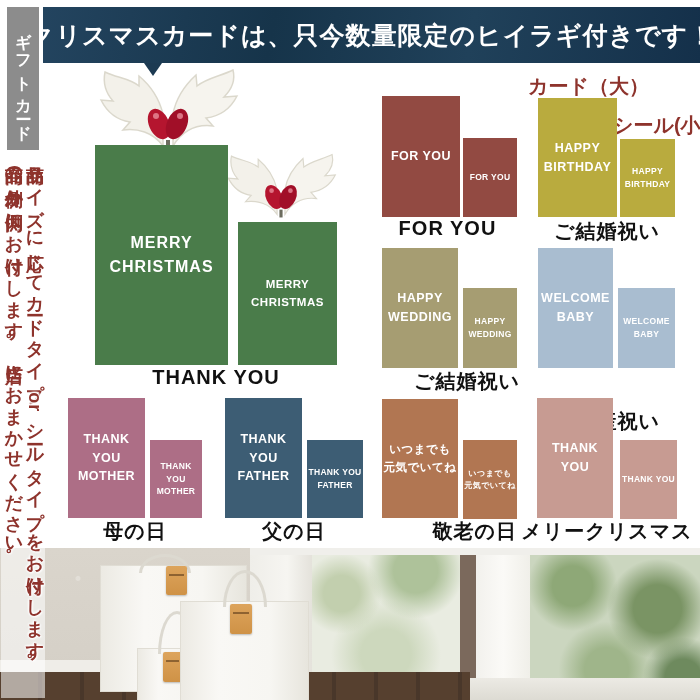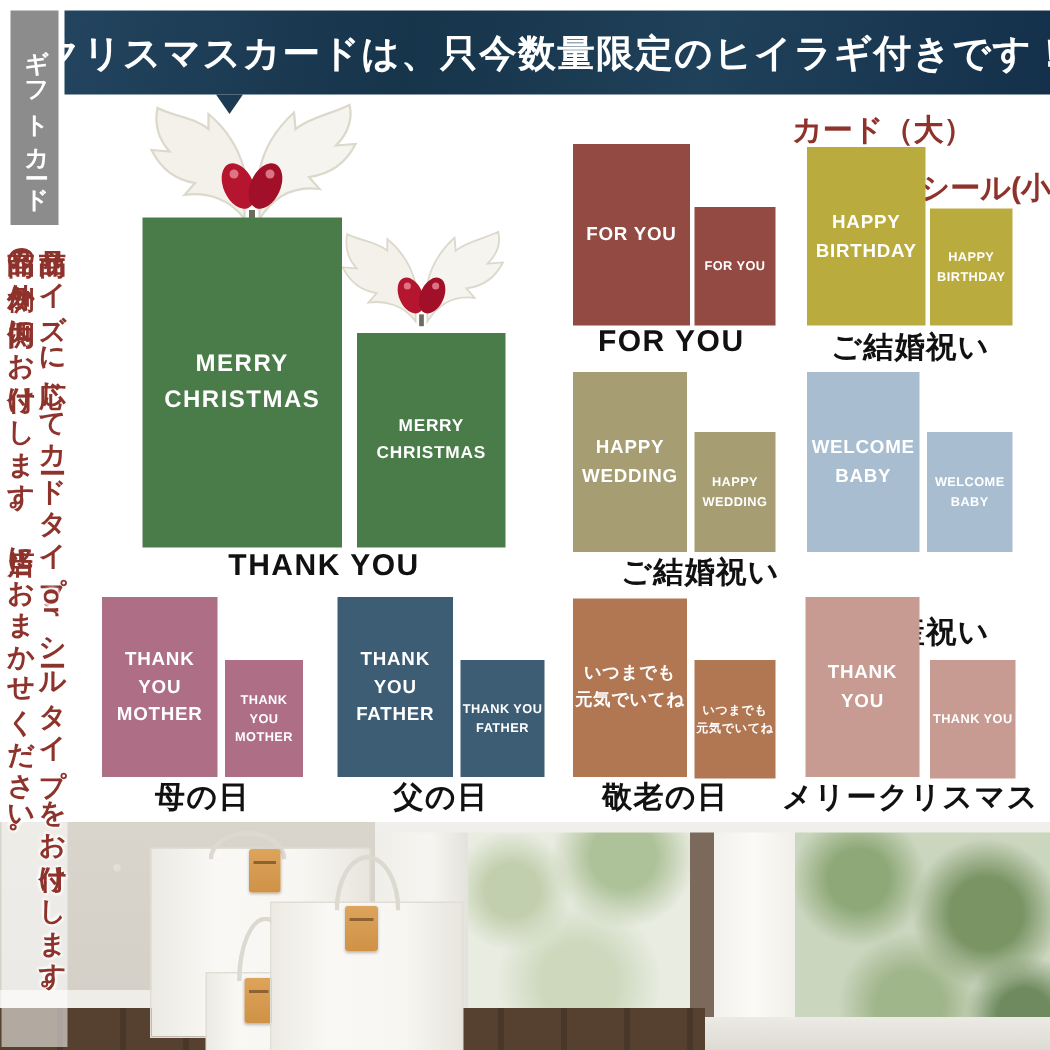--- a/index.html
+++ b/index.html
@@ -85,21 +85,21 @@
   .g6-big{left:68px;top:398px;width:77px;height:120px;}
   .g6-small{left:150px;top:440px;width:52px;height:78px;}
   .g6-cap{left:68px;top:518px;width:134px;}
 
   .g7-big{left:225px;top:398px;width:77px;height:120px;}
   .g7-small{left:307px;top:440px;width:56px;height:78px;}
   .g7-cap{left:225px;top:518px;width:138px;}
 
   .g8-big{left:382px;top:399px;width:76px;height:119px;}
   .g8-small{left:463px;top:440px;width:54px;height:79px;}
-  .g8-cap{left:370px;top:518px;width:147px;}
+  .g8-cap{left:370px;top:518px;width:147px;text-align:right;}
 
   .g9-big{left:537px;top:398px;width:76px;height:120px;}
   .g9-small{left:620px;top:440px;width:57px;height:79px;}
   .g9-cap{left:518px;top:518px;width:178px;}
 
   .big-text{font-size:12.5px;}
   .small-text{font-size:8.5px;letter-spacing:0.3px;}
   .jp-big{font-size:11.5px;}
   .jp-small{font-size:8px;}
 

